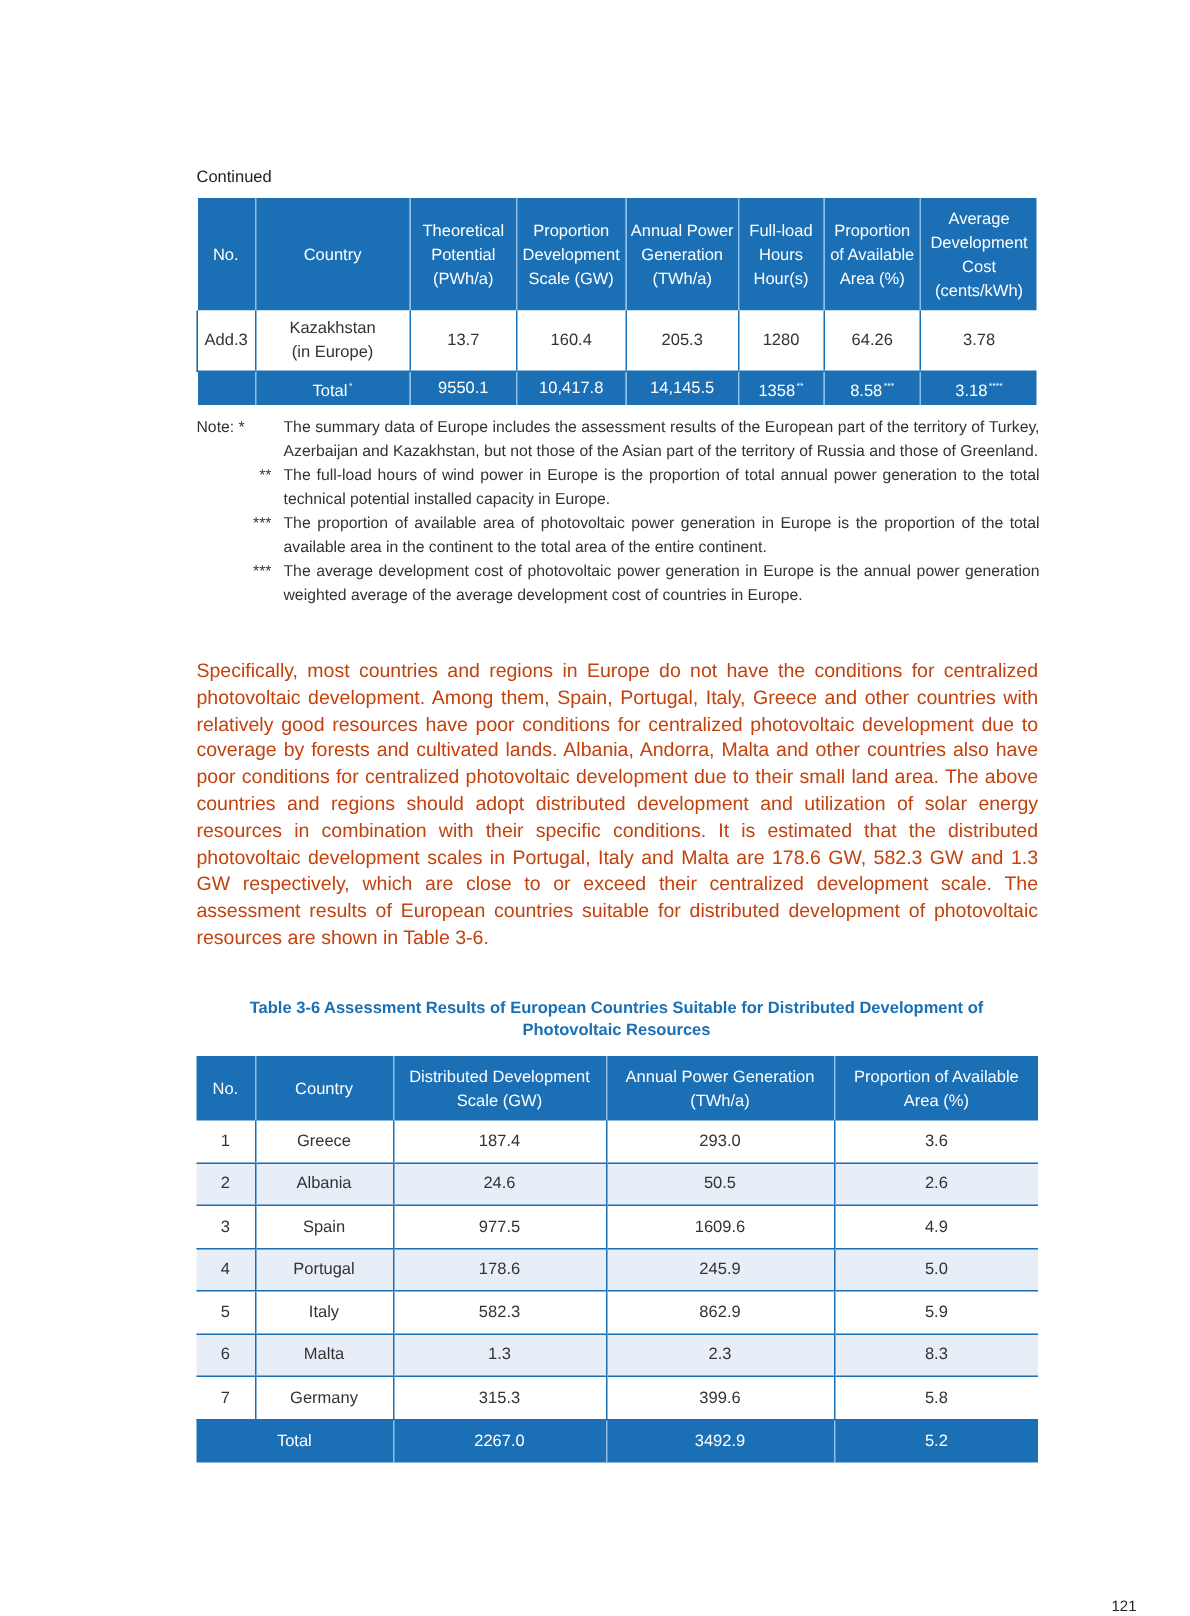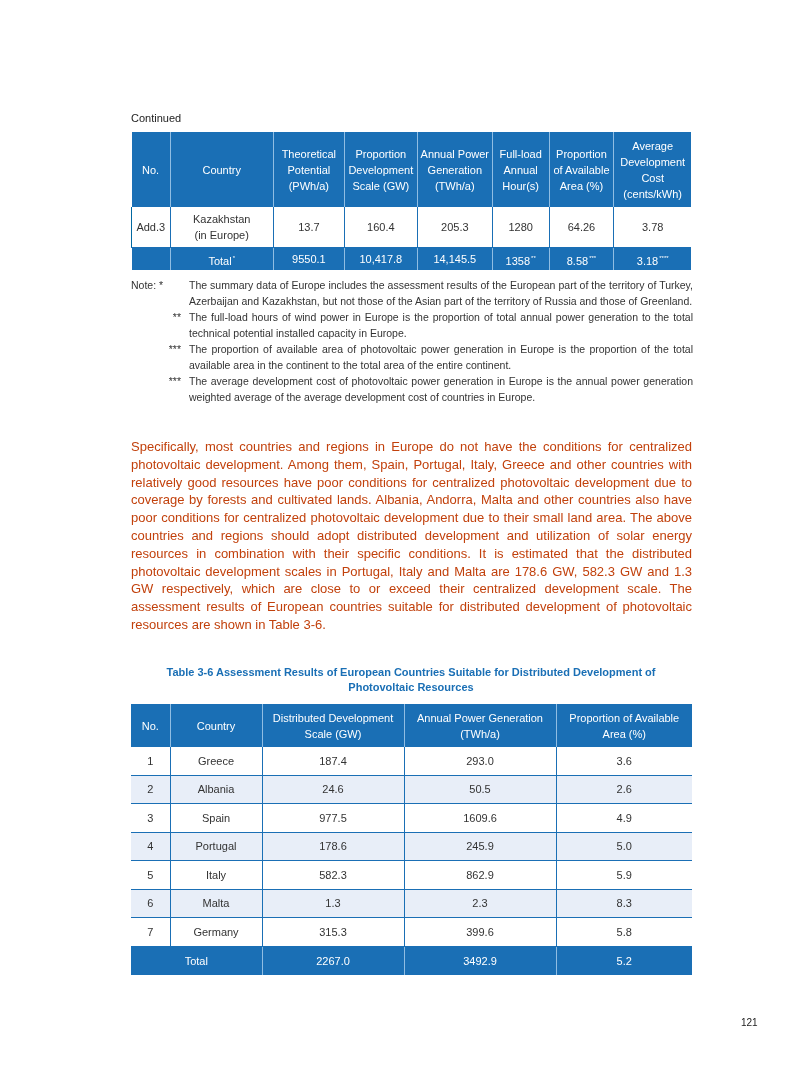--- a/index.html
+++ b/index.html
@@ -23,21 +23,21 @@
   .body-para { position: absolute; left: 131px; top: 438px; width: 561px; font-size: 13px; line-height: 17.8px; text-align: justify; color: #c2410c; }
   .caption { position: absolute; left: 131px; width: 560px; top: 665px; text-align: center; font-size: 11px; font-weight: bold; color: #1a6fb5; line-height: 15px; }
   .t2 { position: absolute; left: 131px; top: 704px; width: 561px; font-size: 11px; }
   .t2 th { background: #1a6fb5; color: #fff; font-weight: normal; height: 43px; line-height: 16px; text-align: center; border-left: 1px solid #8fbde3; padding: 0 4px; }
   .t2 th:first-child { border-left: none; }
   .t2 td { height: 25.5px; text-align: center; border-left: 1px solid #1a6fb5; border-bottom: 1px solid #1a6fb5; color: #333; }
   .t2 td:first-child { border-left: none; }
   .t2 tr.alt td { background: #e8eef8; }
   .t2 tr.total td { background: #1a6fb5; color: #fff; border-left: 1px solid #8fbde3; border-bottom: none; height: 26px; }
   .t2 tr.total td:first-child { border-left: none; }
-  .page-num { position: absolute; left: 741px; top: 1017px; font-size: 10px; color: #222; }
+  .page-num { position: absolute; left: 741px; top: 1066px; font-size: 10px; color: #222; }
 </style>
 </head>
 <body>
 
 <div class="continued">Continued</div>
 
 <table class="t1">
   <colgroup>
     <col style="width:38px">
       <col style="width:102px">
@@ -48,21 +48,21 @@
       <col style="width:64px">
       <col style="width:76px">
   </colgroup>
   <thead>
     <tr>
       <th><span>No.</span></th>
       <th><span>Country</span></th>
       <th><span>Theoretical</span><br><span>Potential</span><br><span>(PWh/a)</span></th>
       <th><span>Proportion</span><br><span>Development</span><br><span>Scale (GW)</span></th>
       <th><span>Annual Power</span><br><span>Generation</span><br><span>(TWh/a)</span></th>
-      <th><span>Full-load</span><br><span>Annual</span><br><span>Hour(s)</span></th>
+      <th><span>Full-load</span><br><span>Hours</span><br><span>Hour(s)</span></th>
       <th><span>Proportion</span><br><span>of Available</span><br><span>Area (%)</span></th>
       <th><span>Average</span><br><span>Development</span><br><span>Cost</span><br><span>(cents/kWh)</span></th>
     </tr>
   </thead>
   <tbody>
     <tr class="row-add">
       <td>Add.3</td>
       <td><span>Kazakhstan</span><br><span>(in Europe)</span></td>
       <td>13.7</td>
       <td>160.4</td>

